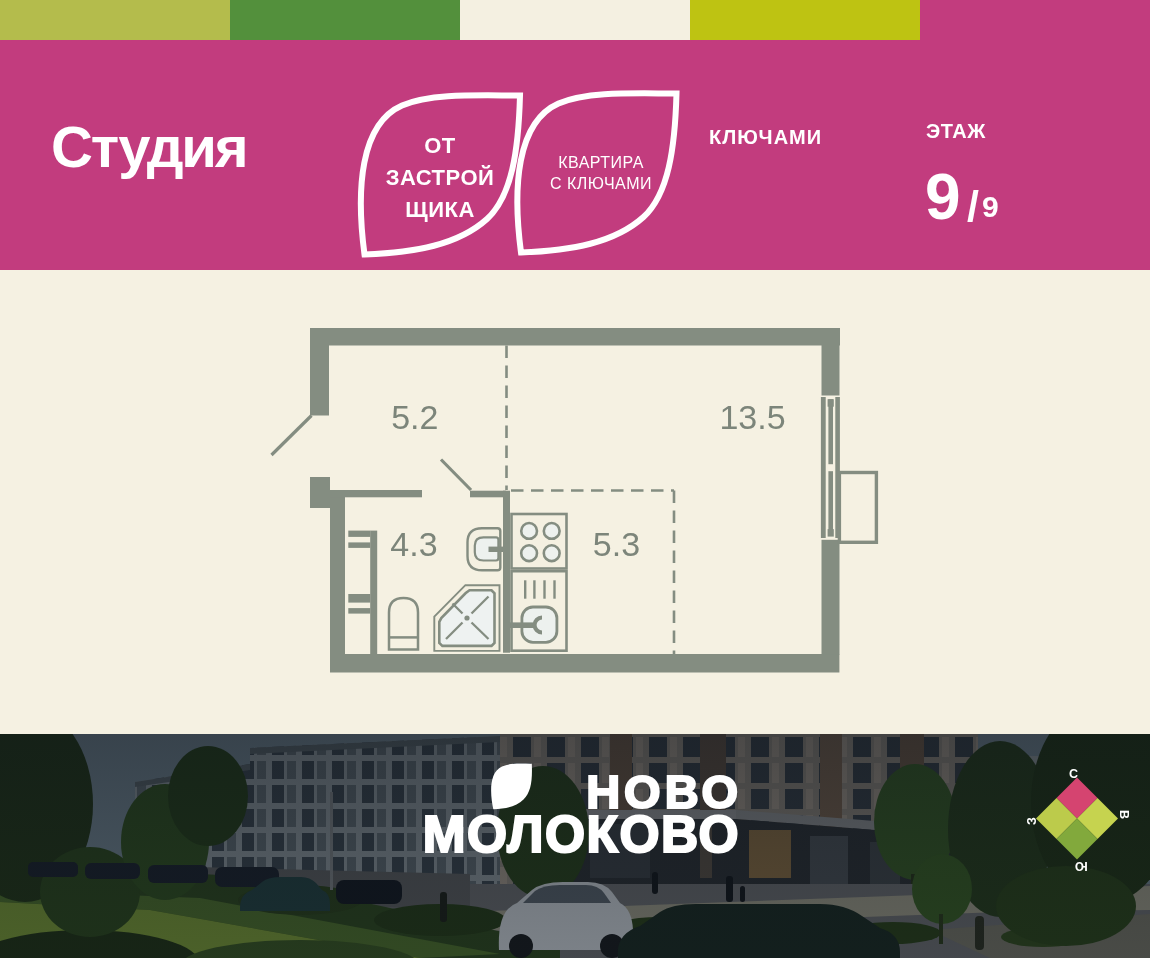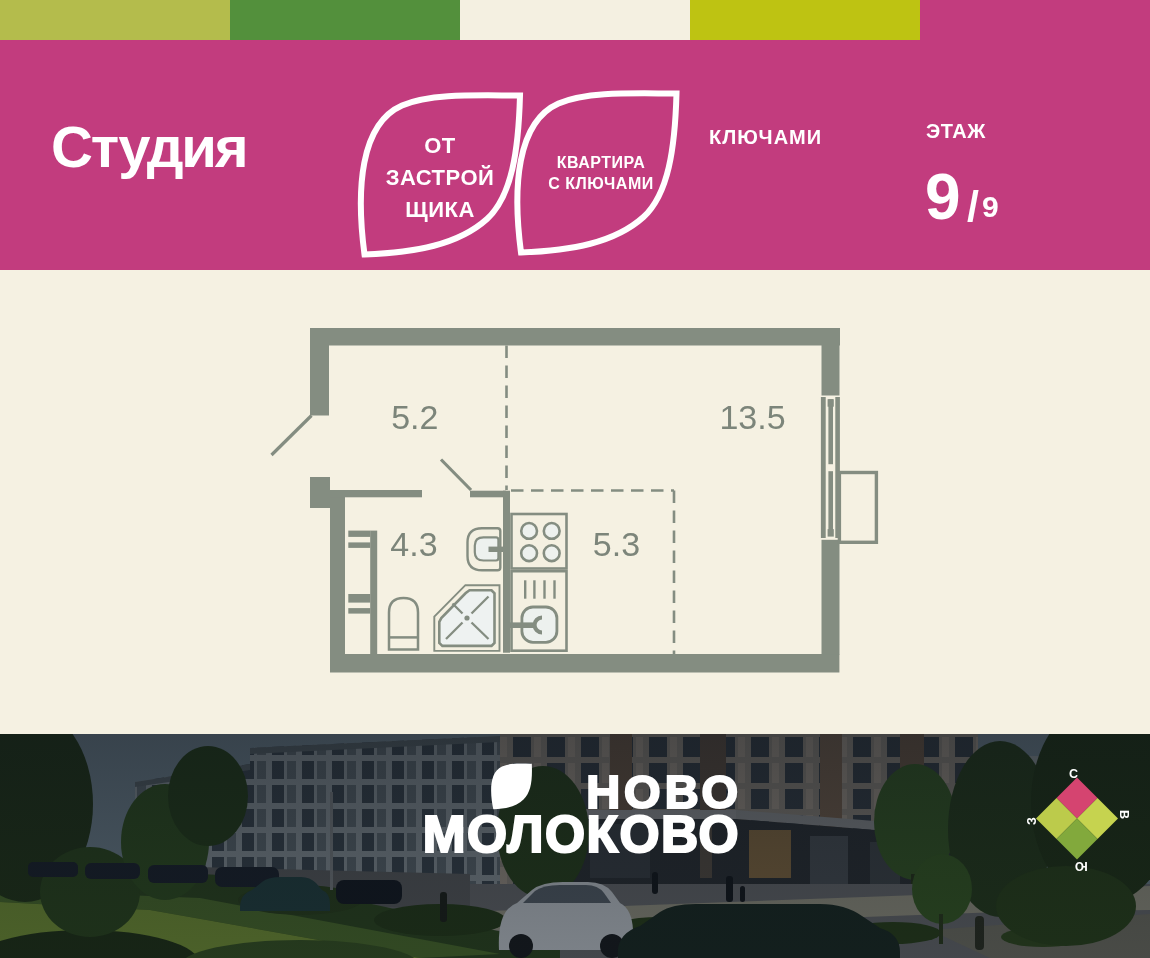--- a/index.html
+++ b/index.html
@@ -28,21 +28,21 @@
 
   <svg class="abs" style="left:0;top:-40px;" width="1150" height="270" viewBox="0 0 1150 270">
 
     <path d="M 364.5,254.5 C 356,190 360,124 402,105.5 C 432,93 478,95.5 520,95.5 C 518.5,150 512,196 487,219 C 458,245 415,252.5 364.5,254.5 Z" fill="none" stroke="#fff" stroke-width="6"></path>
 
     <path d="M 521,252.5 C 512.5,188 516.5,122 558.5,103.5 C 588.5,91 634.5,93.5 676.5,93.5 C 675,148 668.5,194 643.5,217 C 614.5,243 571.5,250.5 521,252.5 Z" fill="none" stroke="#fff" stroke-width="6"></path>
   </svg>
 
   <div class="abs" style="left:360px;top:90px;width:160px;text-align:center;font-size:22px;line-height:32px;font-weight:bold;color:#fff;letter-spacing:0.5px;">ОТ<br>ЗАСТРОЙ<br>ЩИКА</div>
 
-  <div class="abs" style="left:521px;top:113px;width:160px;text-align:center;font-size:16px;line-height:20.5px;font-weight:bold;color:#fff;letter-spacing:0.5px;">КВАРТИРА<br>С&nbsp;КЛЮЧАМИ</div>
+  <div class="abs" style="left:521px;top:113px;width:160px;text-align:center;font-size:16px;line-height:20.5px;font-weight:normal;color:#fff;letter-spacing:0.5px;">КВАРТИРА<br>С&nbsp;КЛЮЧАМИ</div>
 
   <div class="abs" style="left:709px;top:86px;font-size:20px;font-weight:bold;color:#fff;letter-spacing:1px;">КЛЮЧАМИ</div>
 
 
   <div class="abs" style="left:926px;top:80px;font-size:20px;font-weight:bold;color:#fff;letter-spacing:0.5px;">ЭТАЖ</div>
 
   <div class="abs" style="left:925px;top:120px;font-size:64px;font-weight:bold;color:#fff;">9</div>
 
   <div class="abs" style="left:967px;top:142px;font-size:43px;font-weight:bold;color:#fff;">/</div>
 

